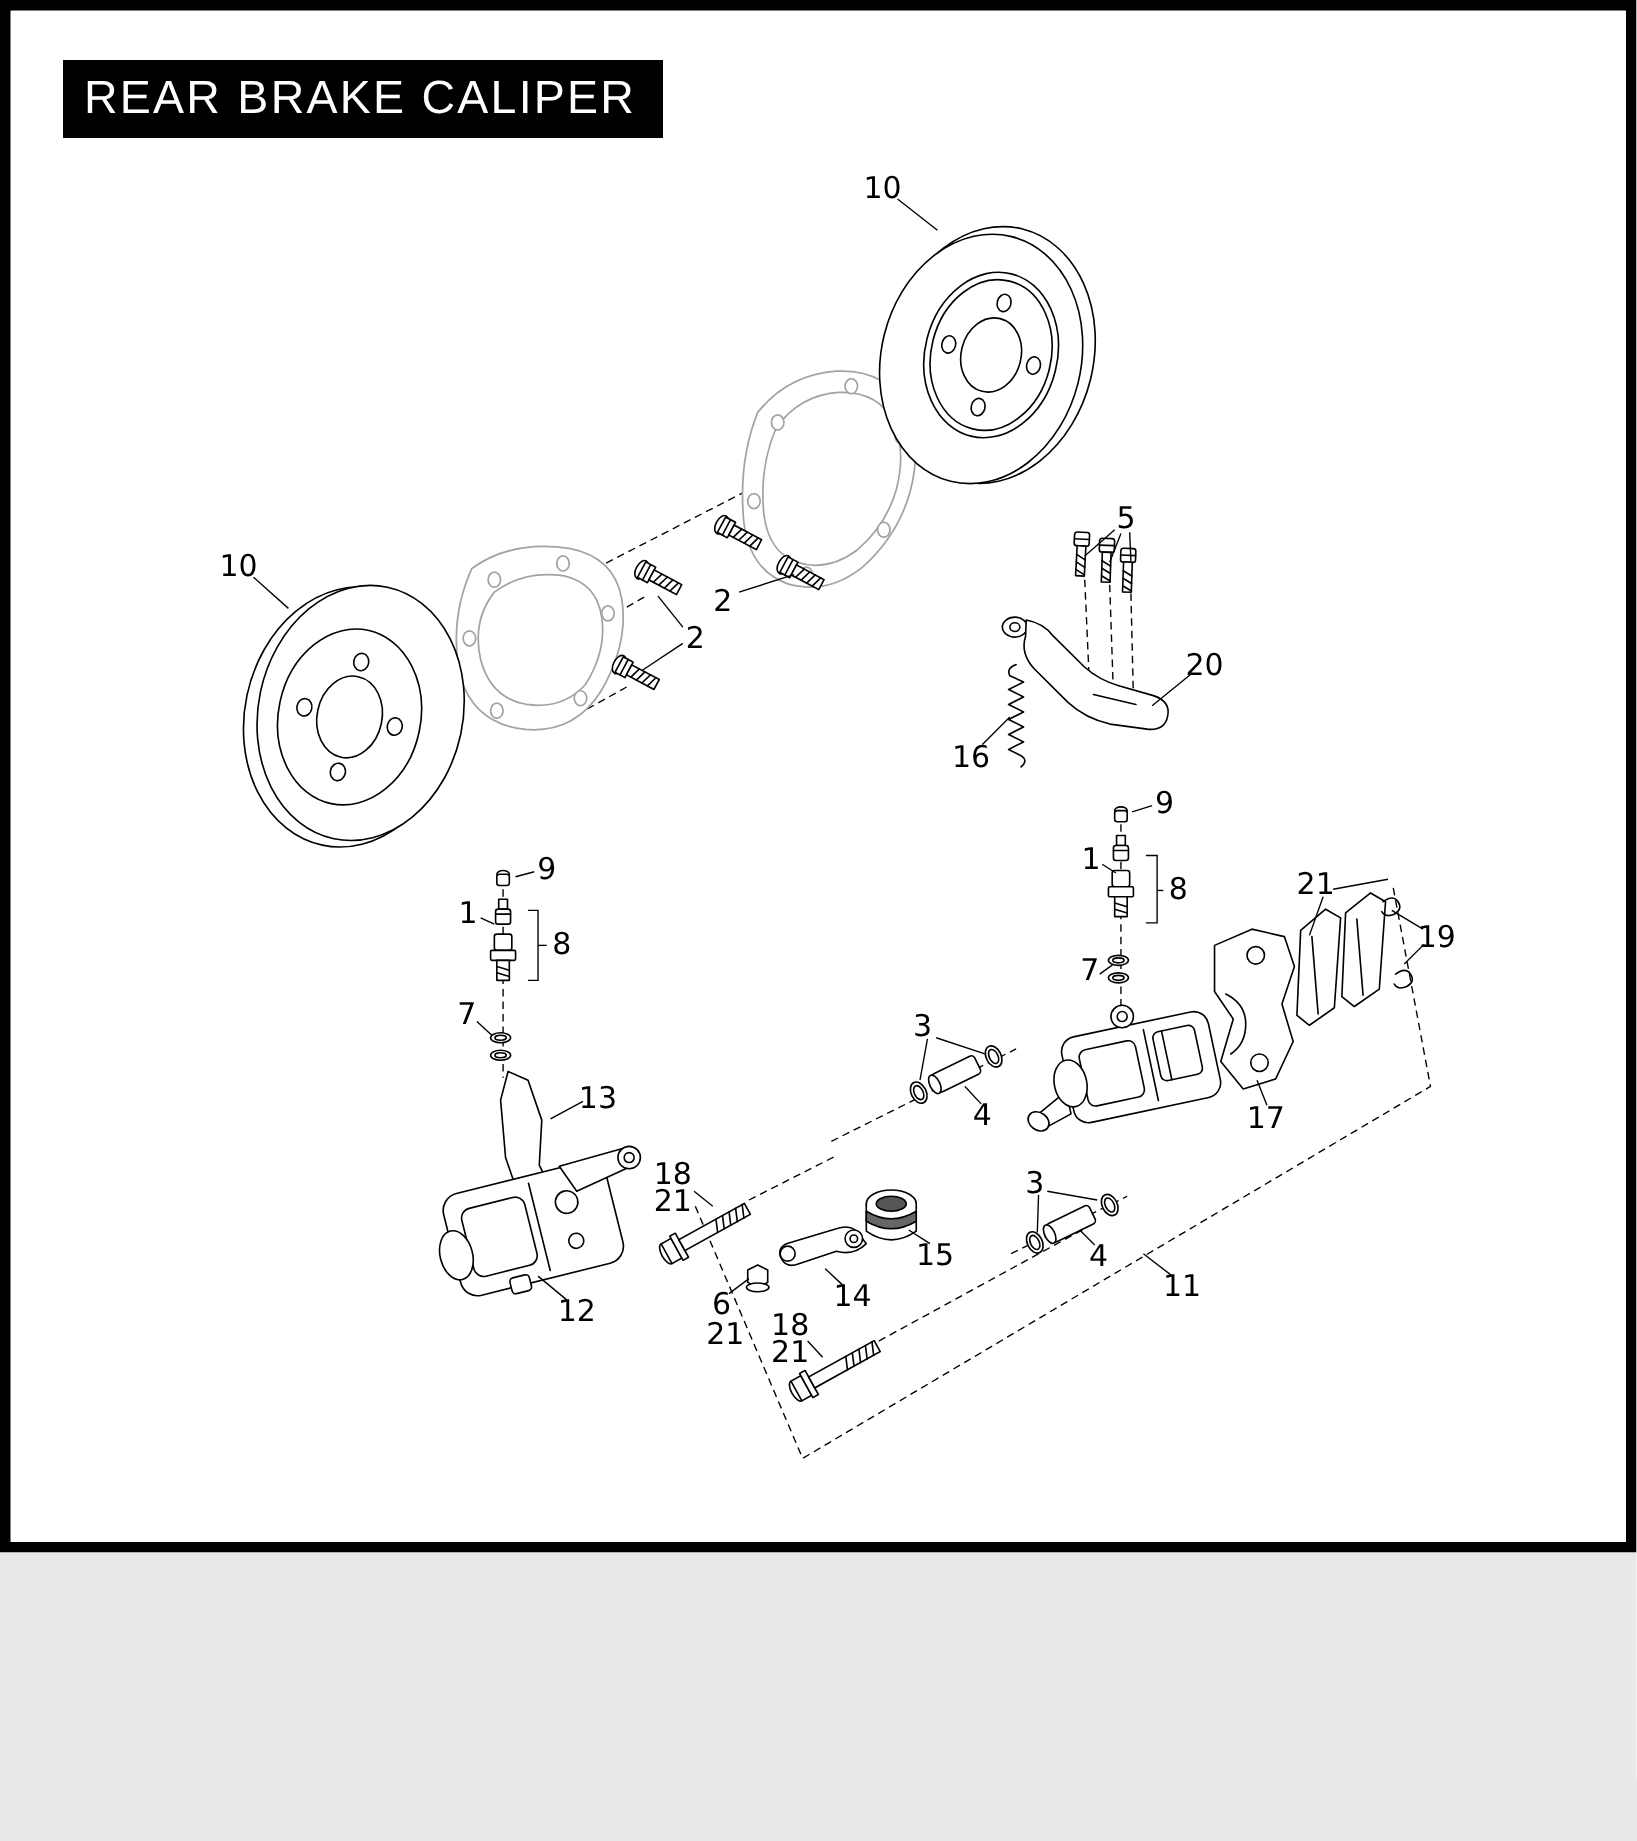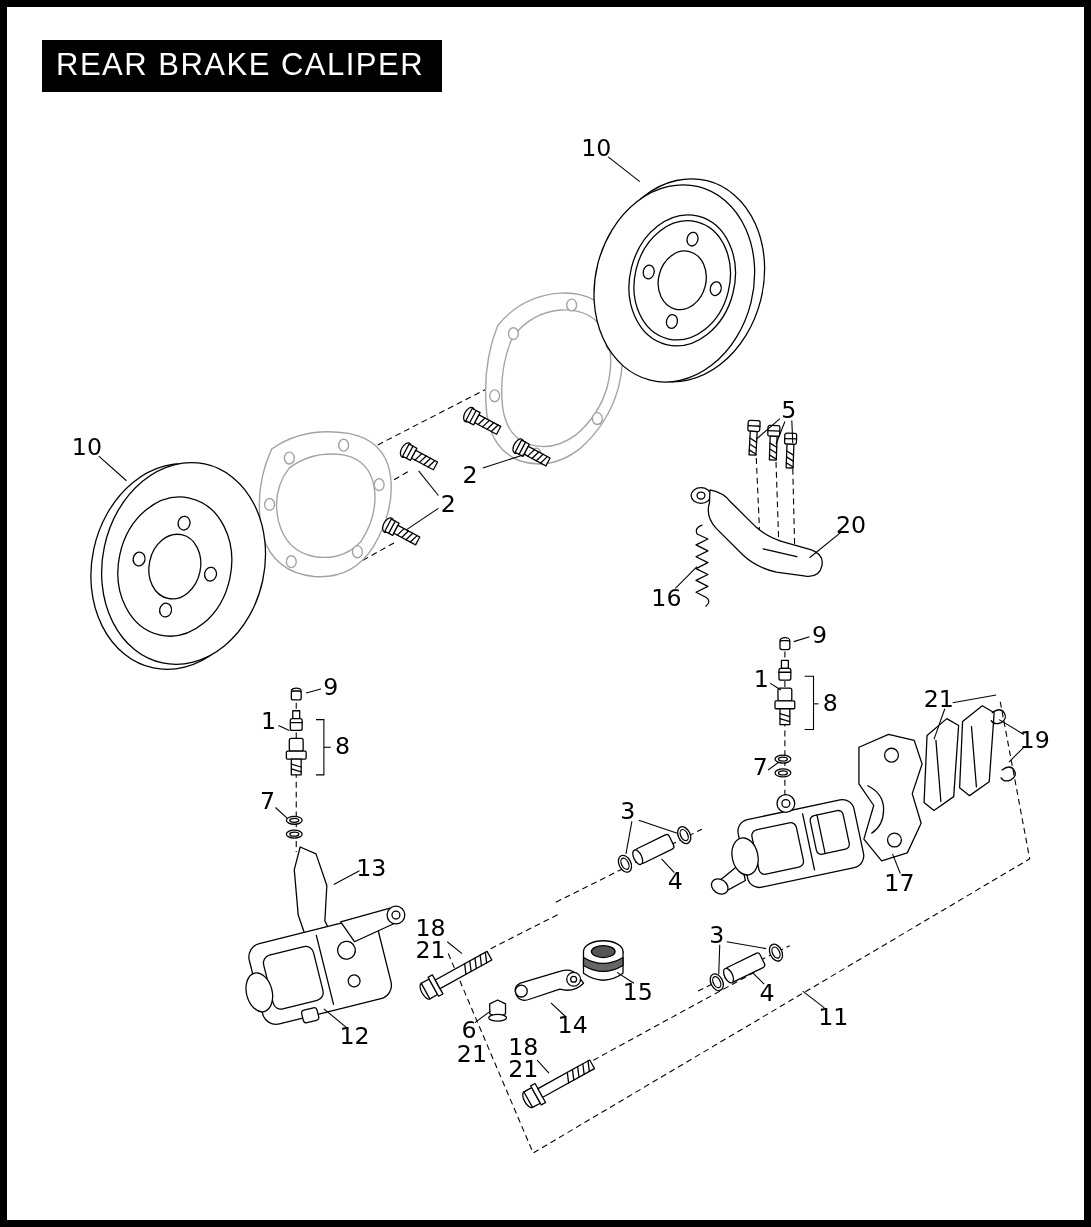--- a/index.html
+++ b/index.html
@@ -3,21 +3,21 @@
 <meta charset="utf-8">
 <style>
   :root{
     --ink:#000000;
     --ghost:#a3a3a3;
     --paper:#ffffff;
   }
   html,body{margin:0;padding:0;background:#e8e8e8;}
   .page{
     position:relative;
-    width:1091px;height:1227px;
+    width:1091px;height:1035px;
     background:var(--paper);
     border:7px solid var(--ink);
     box-sizing:border-box;
     overflow:hidden;
     font-family:"Liberation Sans",sans-serif;
   }
   .title-block{
     position:absolute;left:35px;top:33px;
     background:var(--ink);color:var(--paper);
     font-size:31px;letter-spacing:1.5px;

